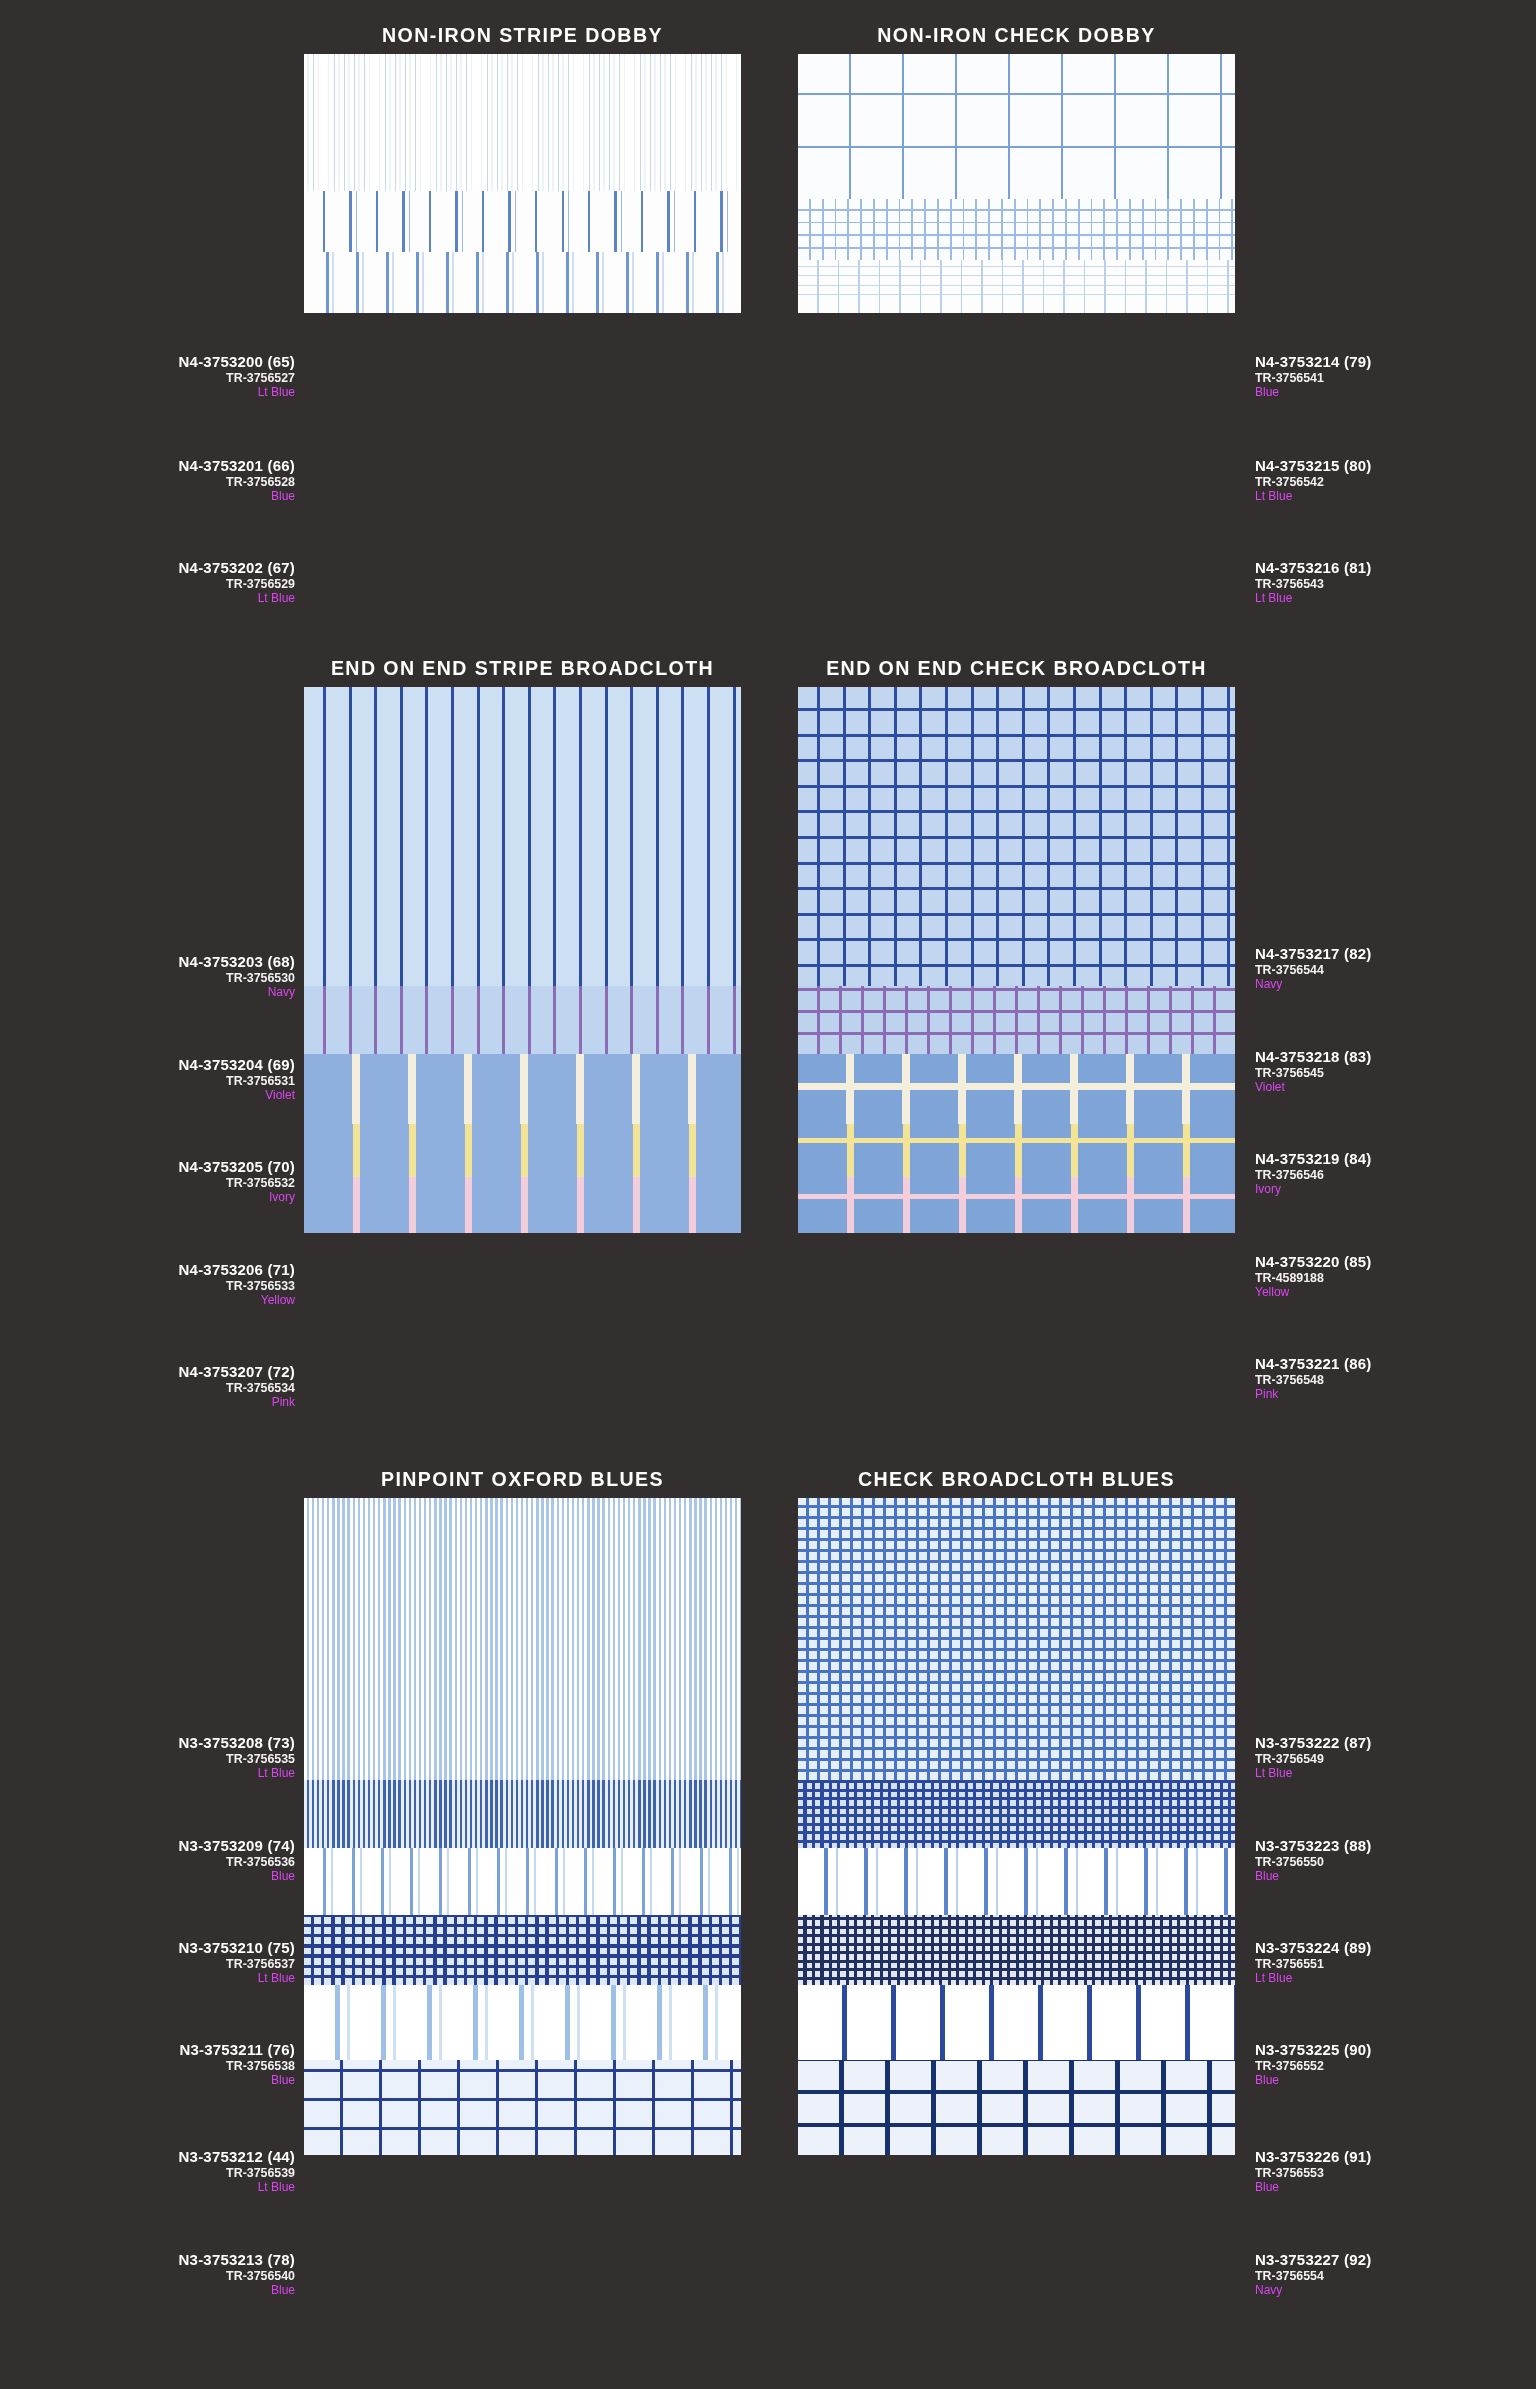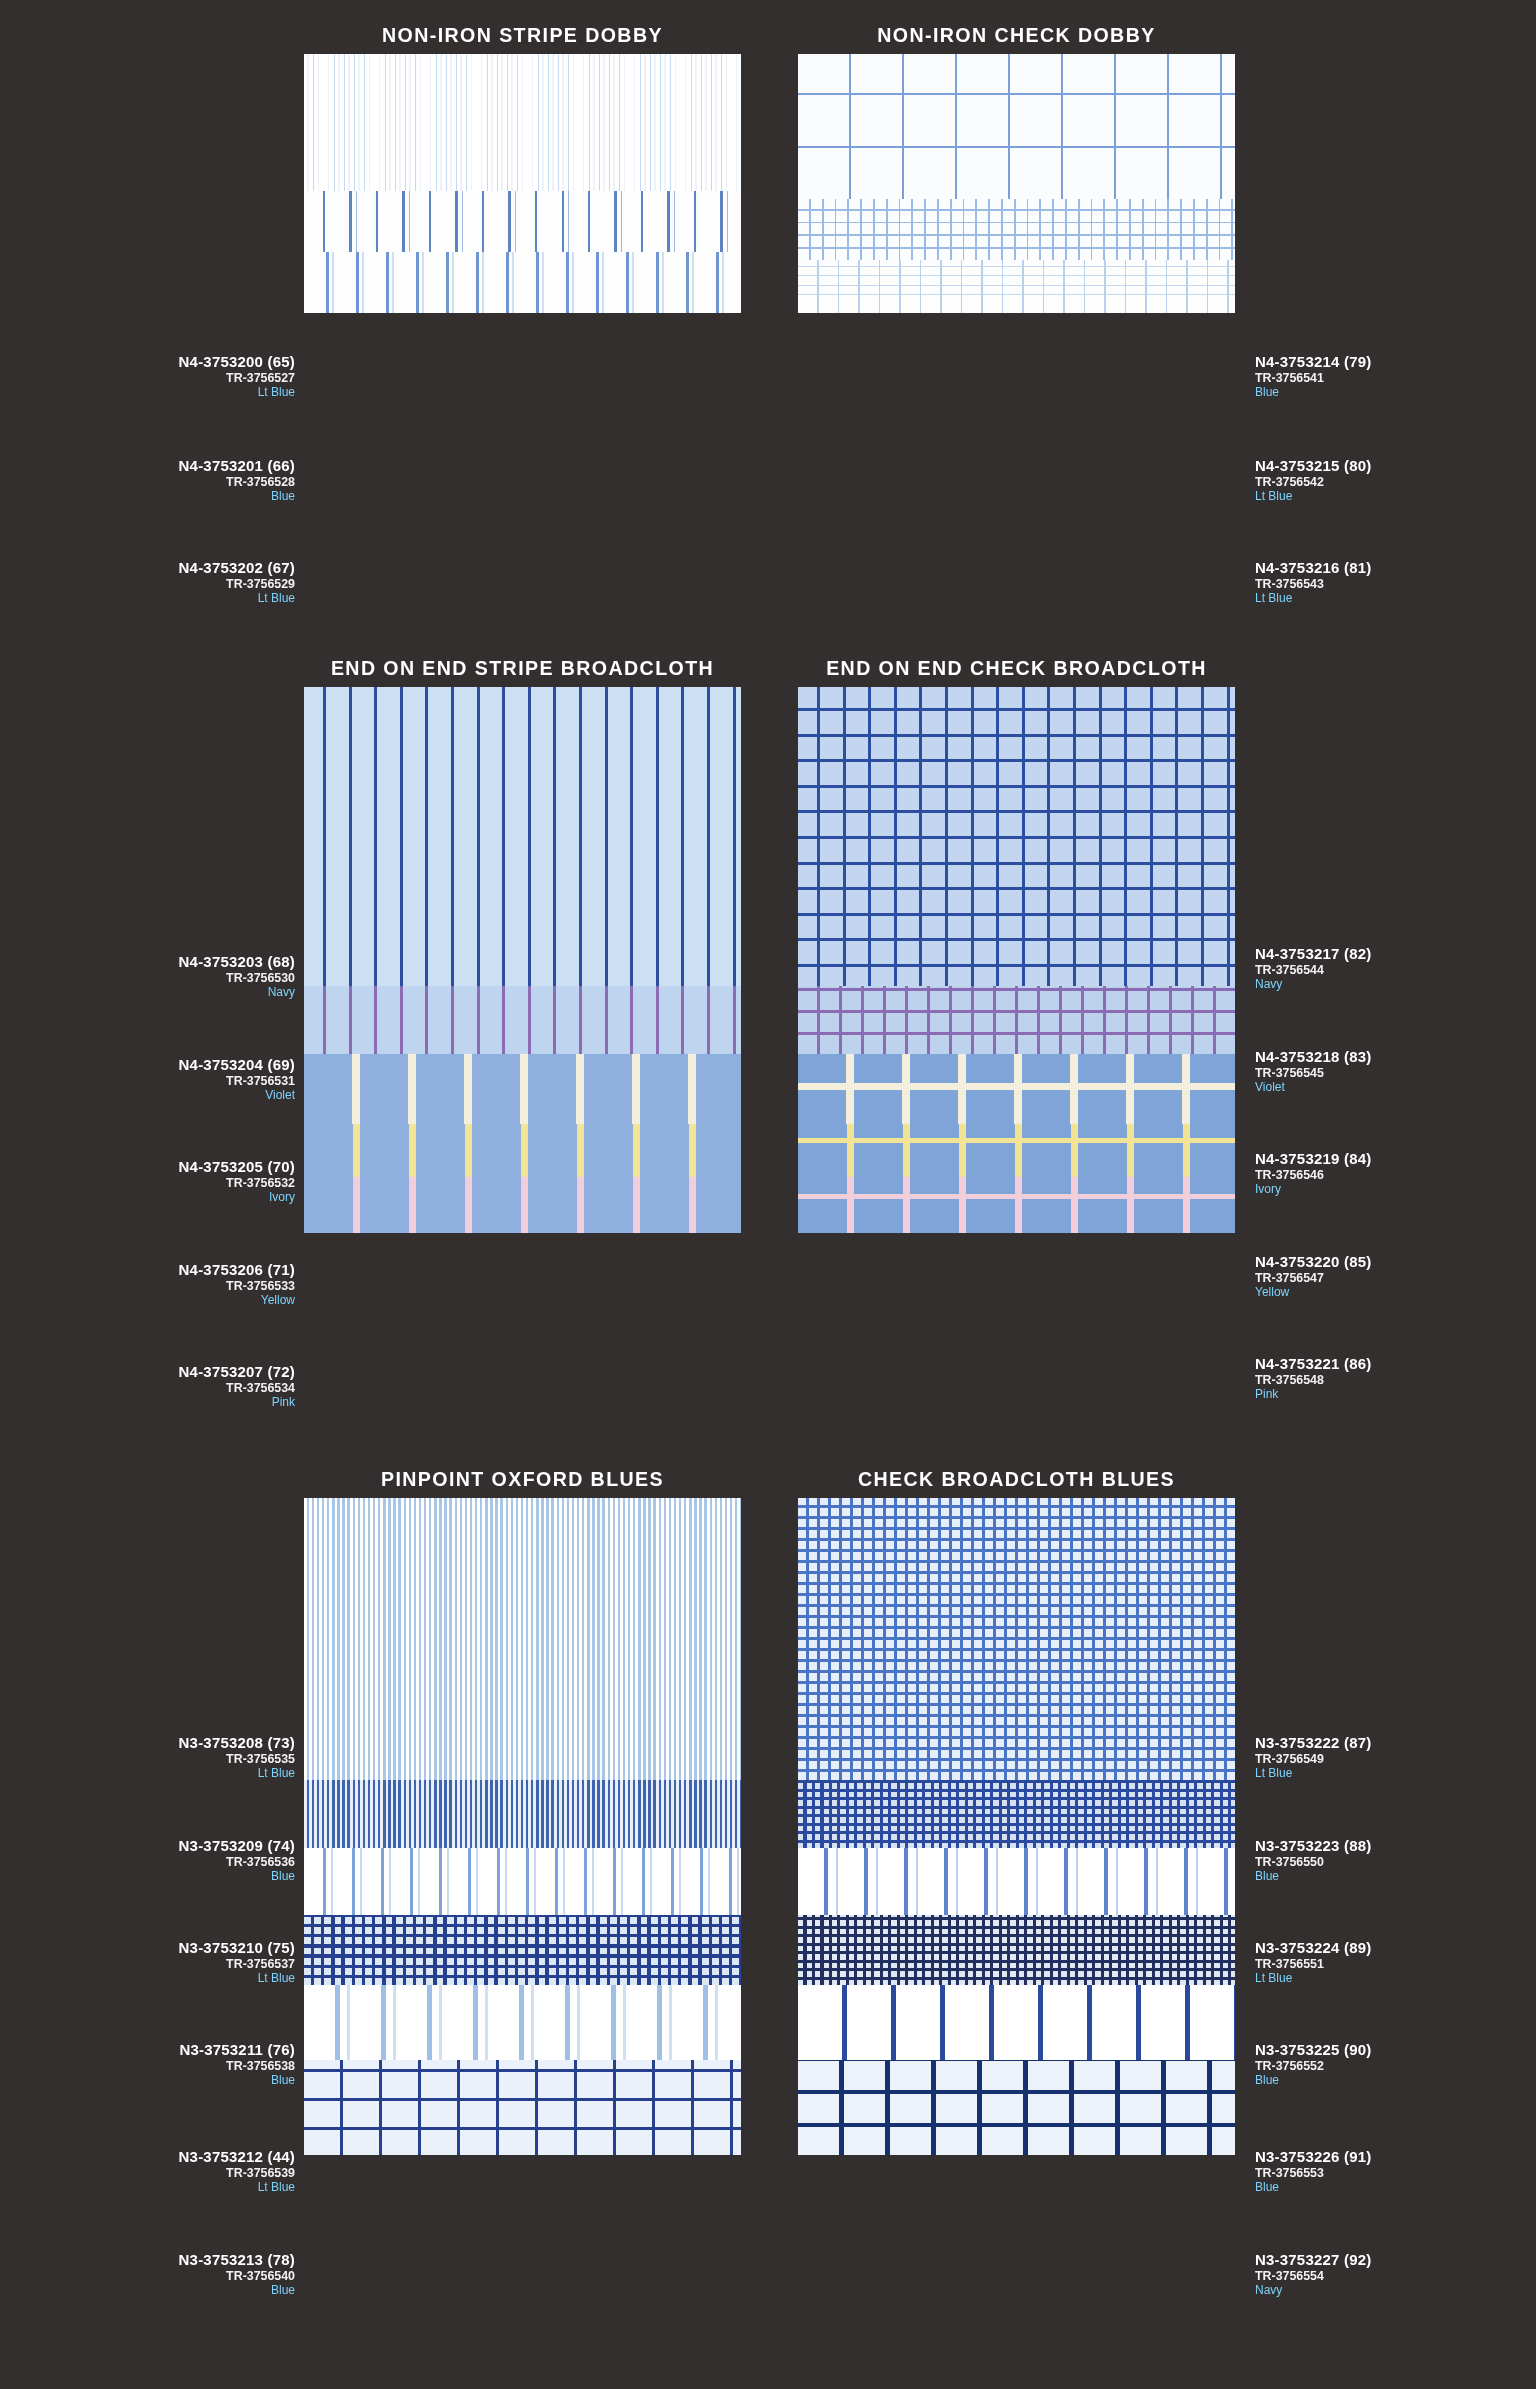--- a/index.html
+++ b/index.html
@@ -68,21 +68,21 @@
   }
   .label-row .l2 {
     font-size: 12.4px;
     font-weight: bold;
     color: #f2f2f2;
     white-space: nowrap;
   }
   .label-row .l3 {
     font-size: 12px;
     font-weight: normal;
-    color: #7dd3fc;
+    color: #d946ef;
     white-space: nowrap;
   }
 
   
   .fab { position: absolute; inset: 0; }
 </style>
 </head>
 <body>
 
 <div class="page">
@@ -274,21 +274,21 @@
         <div class="l2">TR-3756545</div>
         <div class="l3">Violet</div>
       </div>
       <div class="label-row" style="top:493px;">
         <div class="l1">N4-3753219 (84)</div>
         <div class="l2">TR-3756546</div>
         <div class="l3">Ivory</div>
       </div>
       <div class="label-row" style="top:596px;">
         <div class="l1">N4-3753220 (85)</div>
-        <div class="l2">TR-3756547</div>
+        <div class="l2">TR-4589188</div>
         <div class="l3">Yellow</div>
       </div>
       <div class="label-row" style="top:698px;">
         <div class="l1">N4-3753221 (86)</div>
         <div class="l2">TR-3756548</div>
         <div class="l3">Pink</div>
       </div>
     </div>
   </div>
 

